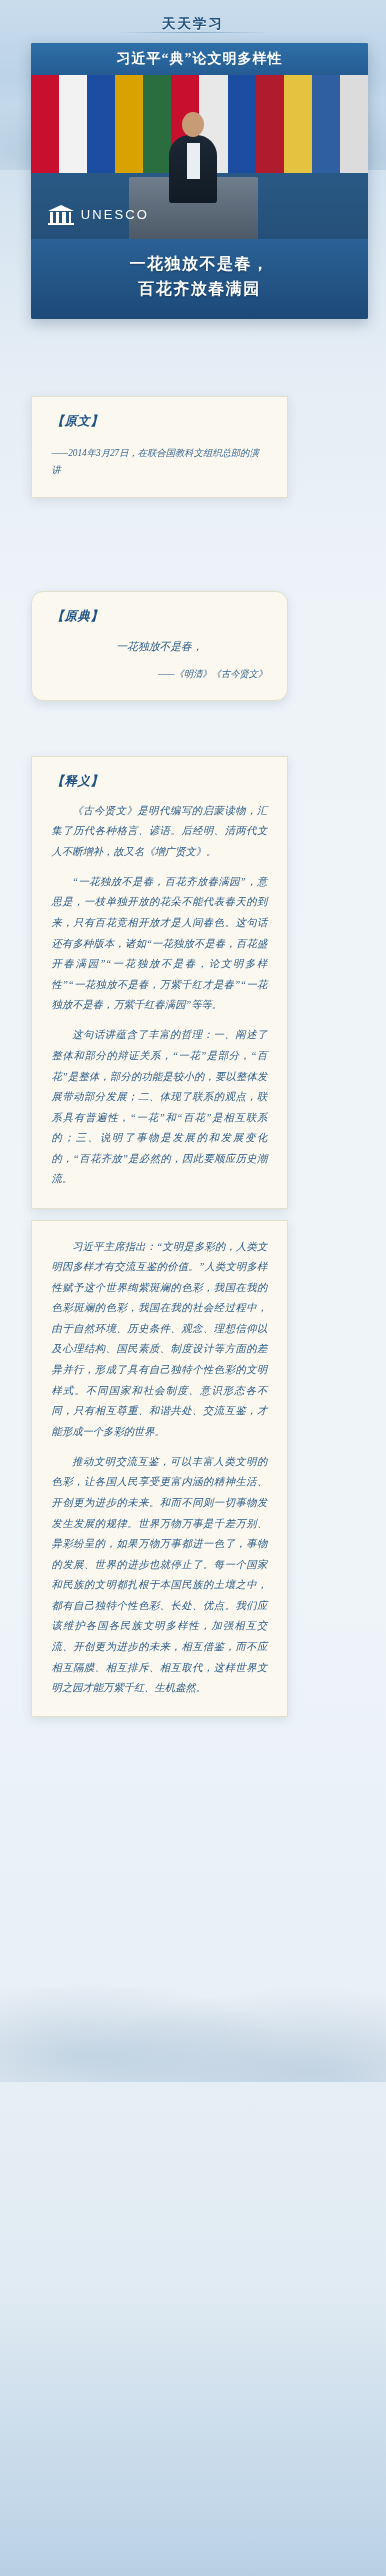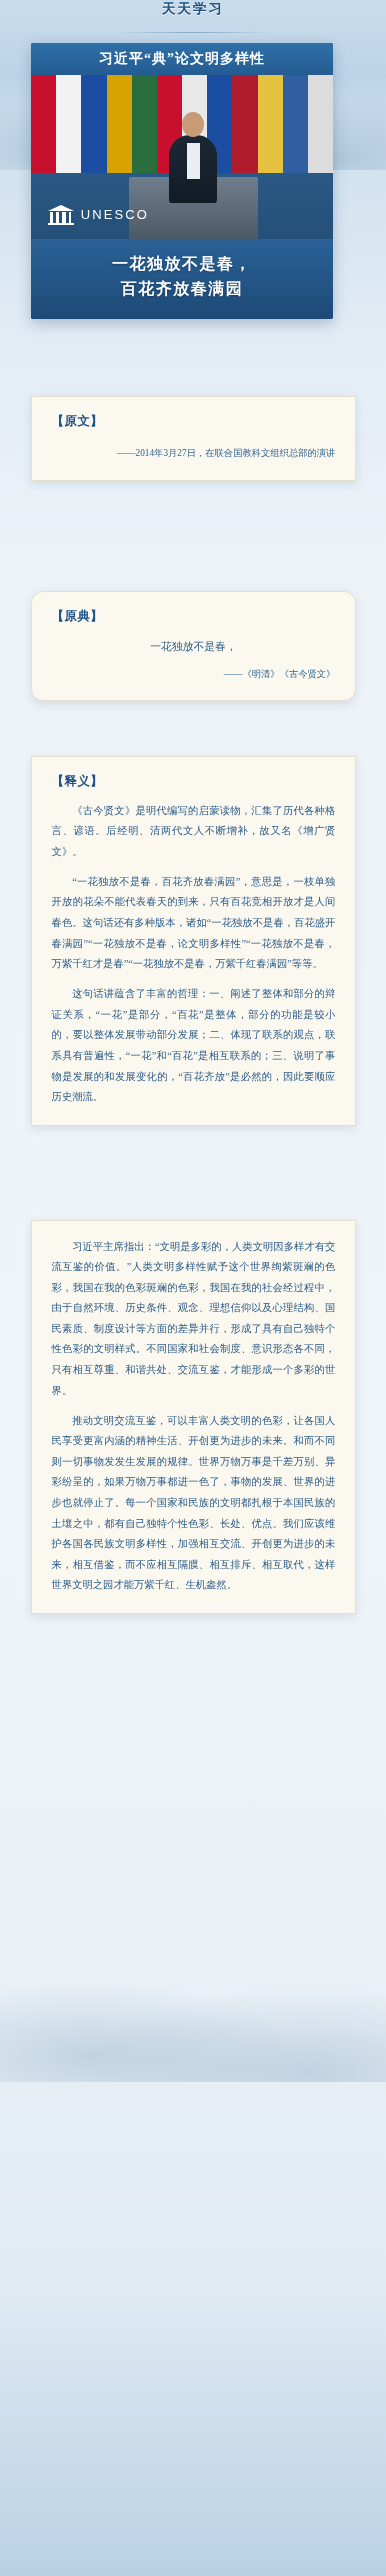--- a/index.html
+++ b/index.html
@@ -52,21 +52,21 @@
     background:
       radial-gradient(ellipse 330px 129px at 72px 381px, rgba(140,172,200,.55), rgba(140,172,200,0) 70%),
       radial-gradient(ellipse 361px 149px at 319px 402px, rgba(132,166,198,.55), rgba(132,166,198,0) 70%),
       linear-gradient(180deg, rgba(198,216,232,0) 0%, rgba(186,208,228,.55) 55%, rgba(168,196,221,.9) 100%);
   }
   .brand-bar {
     position: absolute;
     top: 0; left: 0; right: 0;
     height: 33px;
     display: flex;
-    align-items: flex-start;
+    align-items: flex-end;
     justify-content: center;
   }
   .brand-title {
     font-size: 13.4px;
     letter-spacing: 2.1px;
     color: #23527f;
     font-weight: bold;
     text-shadow: 0 0.5px 1px rgba(255,255,255,.8);
   }
   .brand-rule {
@@ -77,21 +77,21 @@
     width: 155px;
     height: 0.5px;
     background: linear-gradient(90deg, rgba(60,110,160,0), rgba(60,110,160,.45), rgba(60,110,160,0));
   }
 
   
   .hero {
     position: absolute;
     top: 43px;
     left: 31px;
-    width: 302px;
+    width: 337px;
     border-radius: 2.1px;
     overflow: hidden;
     box-shadow: 0 4.1px 13.4px rgba(40,70,100,.28);
     background: #16406d;
   }
   .hero-head {
     height: 32px;
     background: linear-gradient(180deg, #2f6fa8, #245c92);
     display: flex;
     align-items: center;
@@ -195,26 +195,27 @@
     letter-spacing: 1.5px;
     line-height: 1.55;
     font-weight: bold;
     text-shadow: 0 1px 2.1px rgba(0,0,0,.3);
   }
 
   
   .card {
     position: absolute;
     left: 31px;
-    width: 325px;
+    width: 257px;
     background: #fbf8ef;
     border: 0.5px solid #e5dfcd;
     box-shadow: 0 3.1px 9.3px rgba(60,90,120,.14);
     box-sizing: border-box;
     padding: 15.5px 19.6px 17.5px 19.6px;
+    font-style: italic;
   }
   .card-title {
     font-size: 12.4px;
     color: #1f5285;
     font-weight: bold;
     letter-spacing: 0.5px;
     margin-bottom: 11.3px;
   }
   .p {
     font-size: 10.3px;
@@ -236,21 +237,20 @@
   .p-right {
     text-indent: 0;
     text-align: right;
     font-size: 9.3px;
     color: #35658f;
     line-height: 1.8;
     margin: 8.2px 0 0 0;
   }
   .src {
     text-indent: 0;
-    text-align: right;
     font-size: 9.3px;
     color: #35658f;
     line-height: 1.9;
     margin: 15px 0 0 0;
   }
 </style>
 </head>
 <body>
 
 <div class="page">

